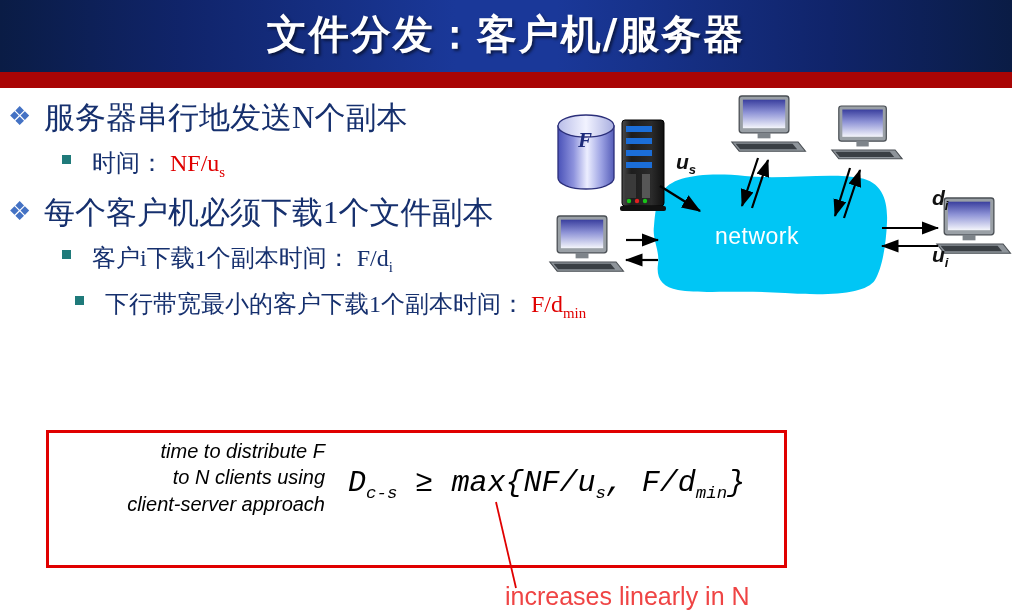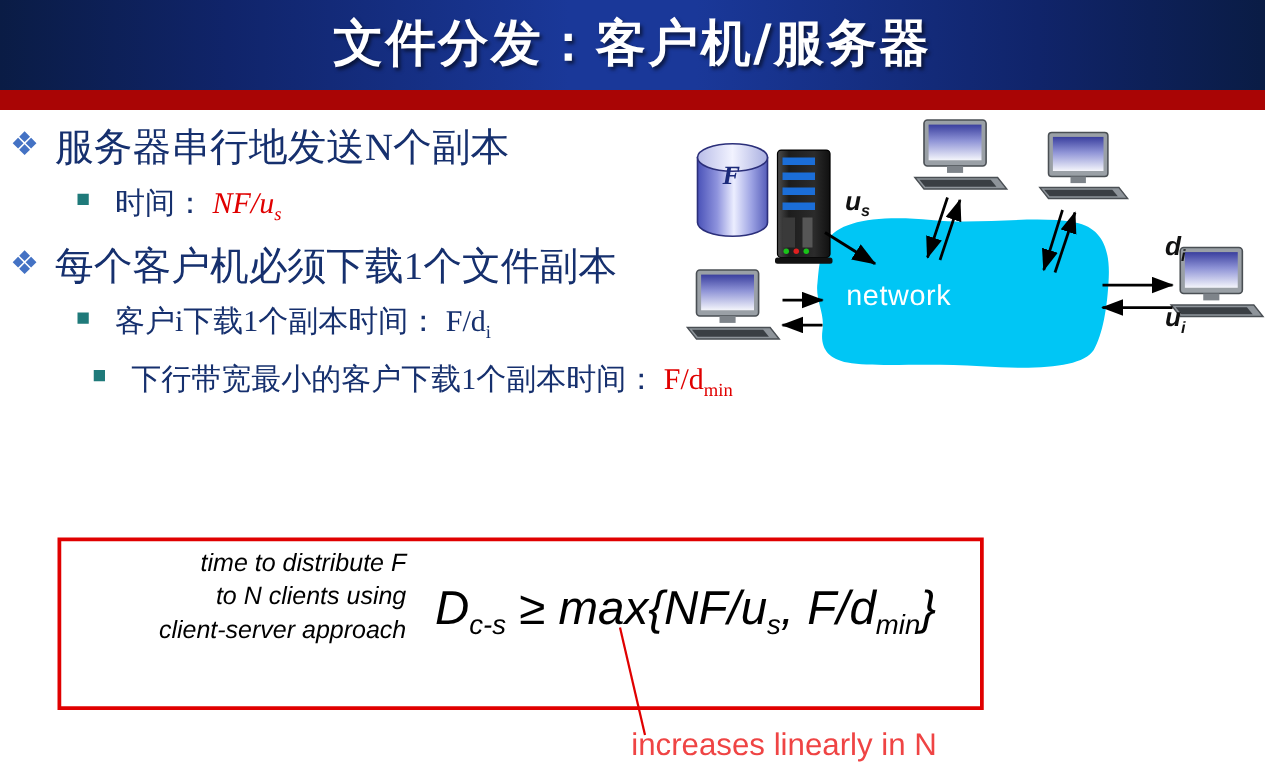--- a/index.html
+++ b/index.html
@@ -55,33 +55,33 @@
     font-family:"Liberation Serif",serif;
     white-space:nowrap;
     padding-left:92px;
     line-height:1.45;
   }
   .b2 .mk2{
     position:absolute;left:62px;top:9px;
     width:9px;height:9px;background:#1f7a7a;
   }
   .red{color:#e00000;}
-  .ital{font-style:italic;}
+  .ital{}
   sub{font-size:0.62em;}
 
   .r1{margin-top:2px;}
   .r2{margin-top:8px;}
   .r3{margin-top:10px;}
   .r4{margin-top:8px;}
   .r5{margin-top:9px;margin-left:13px;}
 
   
   .diagram{position:absolute;left:530px;top:88px;width:482px;height:230px;}
   .netlabel{
-    position:absolute;left:677px;top:223px;
+    position:absolute;left:715px;top:223px;
     color:#ffffff;font-size:23px;
     font-family:"Liberation Sans",sans-serif;
     letter-spacing:0.5px;
   }
   .vlabel{
     position:absolute;
     font-family:"Liberation Sans",sans-serif;
     font-style:italic;font-weight:bold;
     font-size:21px;color:#111111;margin-left:39px;
   }
@@ -103,23 +103,23 @@
   .fcaption{
     position:absolute;left:60px;top:438px;width:265px;
     text-align:right;
     font-family:"Liberation Sans",sans-serif;
     font-style:italic;
     font-size:20px;color:#000000;
     line-height:1.32;
   }
   .formula{
     position:absolute;left:348px;top:466px;
-    font-family:Liberation Sans, sans-serif;
+    font-family:Liberation Mono, monospace;
     font-style:italic;
-    font-size:38px;color:#000000;
+    font-size:30px;color:#000000;
     white-space:nowrap;
     text-align:right;
   }
   .formula sub{font-size:0.58em;}
   .caption-bottom{
     position:absolute;left:505px;top:582px;
     font-family:"Liberation Sans",sans-serif;
     font-size:25px;color:#ef4444;
     white-space:nowrap;
   }

